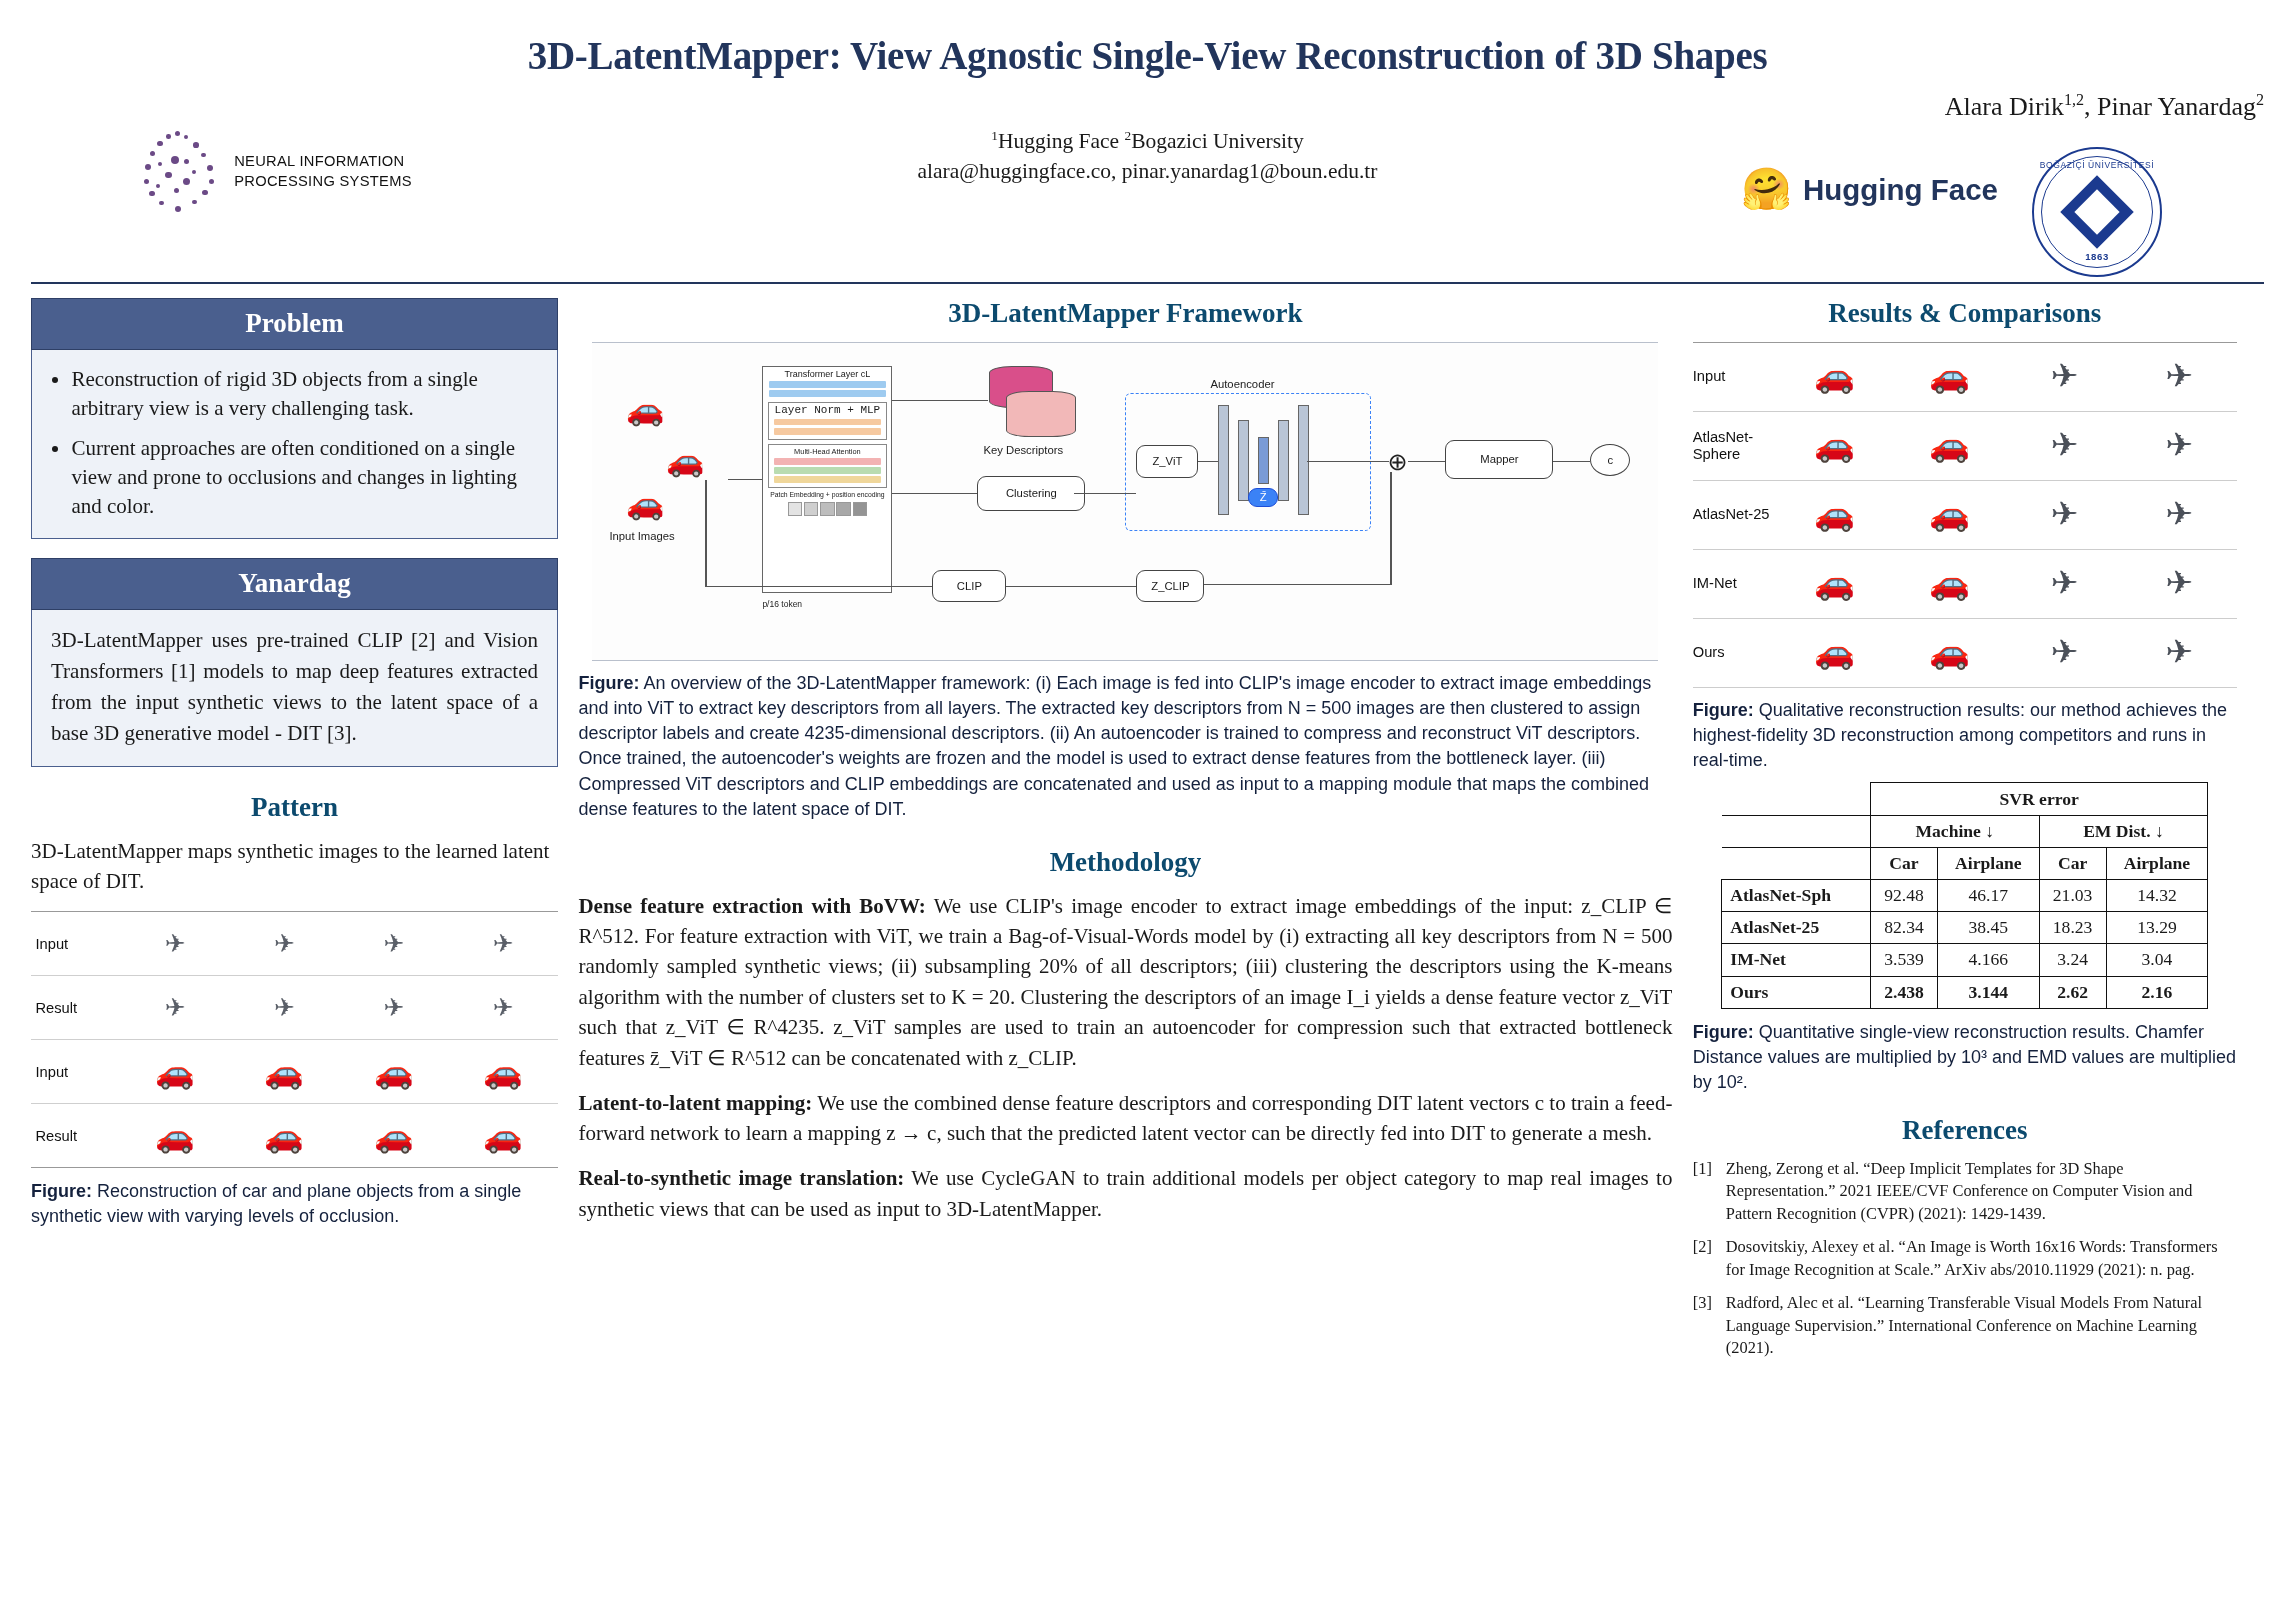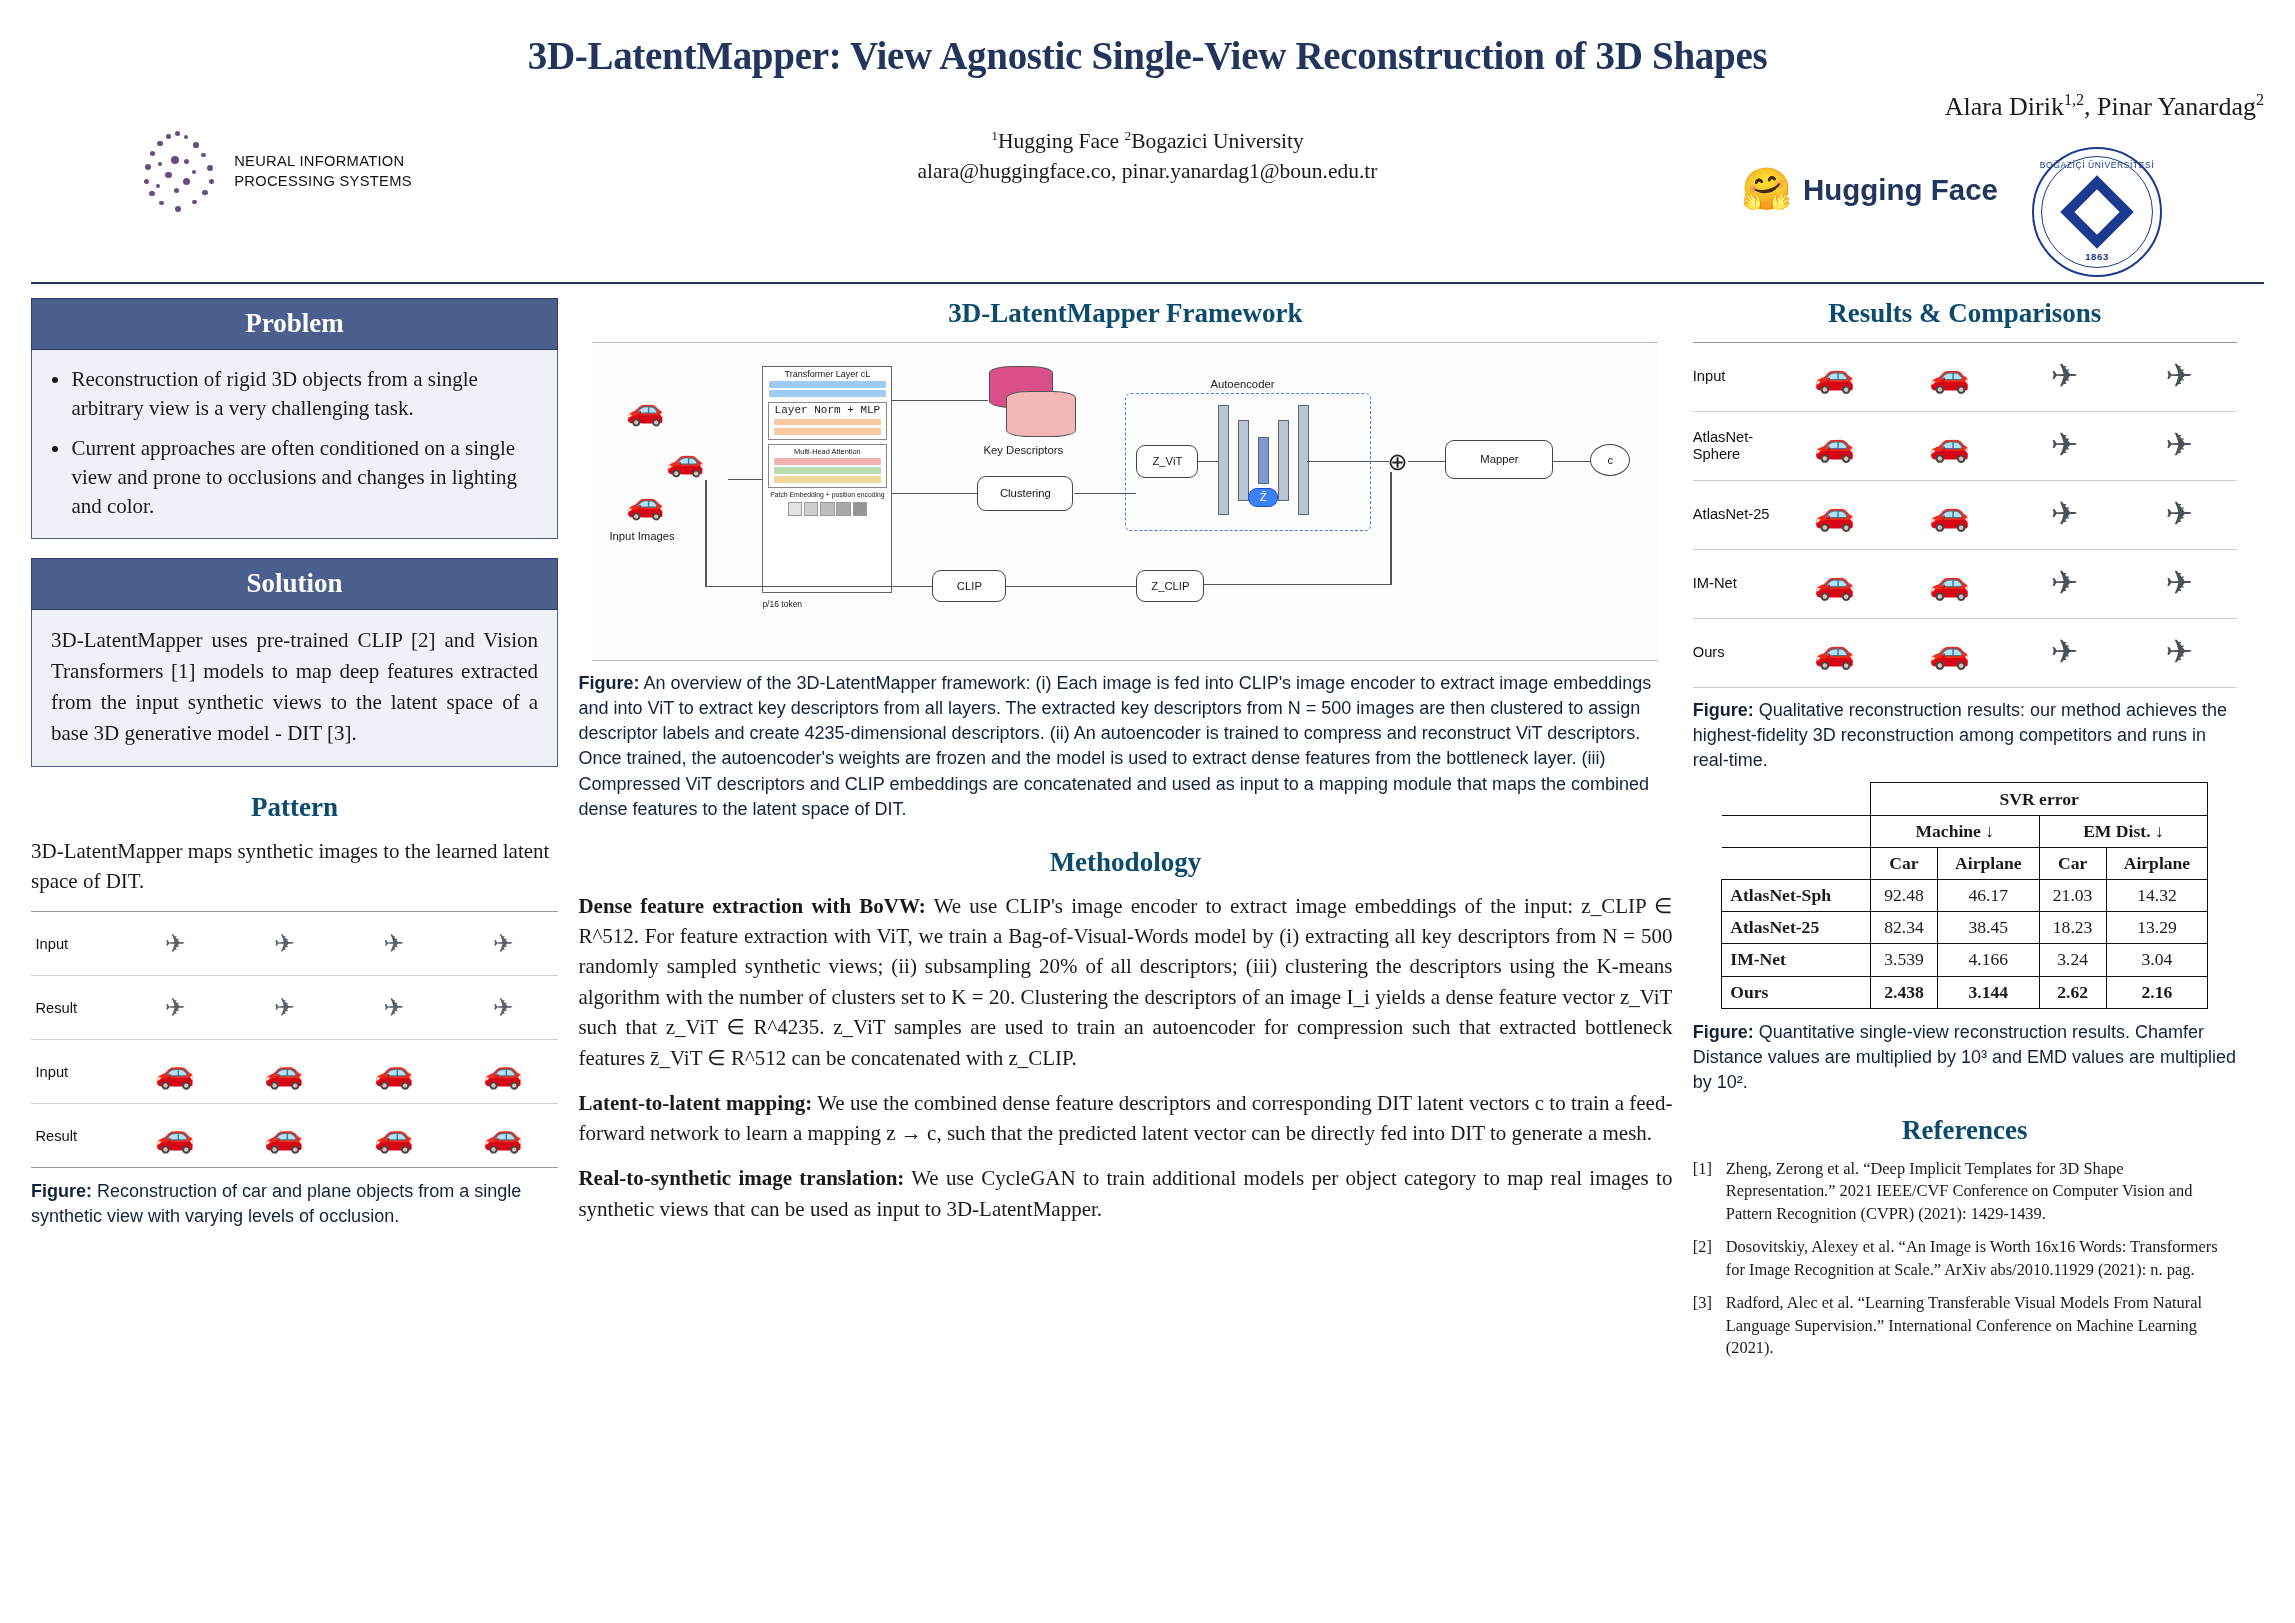--- a/index.html
+++ b/index.html
@@ -410,21 +410,21 @@
       <div class="section-banner">Problem</div>
       <div class="banner-body">
         <ul class="bullets">
           <li>Reconstruction of rigid 3D objects from a single arbitrary view is a very challenging task.</li>
           <li>Current approaches are often conditioned on a single view and prone to occlusions and changes in lighting and color.</li>
         </ul>
       </div>
 
       <div style="height:19px"></div>
 
-      <div class="section-banner">Solution</div>
+      <div class="section-banner">Yanardag</div>
       <div class="banner-body solution-body">3D-LatentMapper uses pre-trained CLIP [2] and Vision Transformers [1] models to map deep features extracted from the input synthetic views to the latent space of a base 3D generative model - DIT [3].</div>
 
       <div class="plain-heading">Pattern</div>
       <div class="body-text">3D-LatentMapper maps synthetic images to the learned latent space of DIT.</div>
 
       <div class="recon-fig">
         <div class="recon-row">
           <div class="rlabel">Input</div>
           <div class="recon-cells">
             <div class="cell small">✈</div>
@@ -501,21 +501,21 @@
             <div style="width:12.5px;height:12.5px;background:#a8a8a8;border:0.6px solid #999;"></div>
             <div style="width:12.5px;height:12.5px;background:#949494;border:0.6px solid #999;"></div>
           </div>
         </div>
         <div class="fw-label" style="left:170px;top:256px;font-size:8.5px;">p/16 token</div>
 
         <div class="fw-stack" style="left:397px;top:23px;width:62px;height:40px;background:#d94f8a;"></div>
         <div class="fw-stack" style="left:414px;top:48px;width:68px;height:44px;background:#f2b8b8;"></div>
         <div class="fw-label" style="left:391px;top:101px;">Key Descriptors</div>
 
-        <div class="fw-box" style="left:385px;top:133px;width:96px;height:35px;">Clustering</div>
+        <div class="fw-box" style="left:385px;top:133px;width:108px;height:35px;">Clustering</div>
 
         <div class="fw-label" style="left:618px;top:35px;">Autoencoder</div>
         <div class="fw-dash" style="left:533px;top:50px;width:244px;height:136px;"></div>
         <div class="fw-box" style="left:544px;top:102px;width:62px;height:33px;">Z_ViT</div>
         <div style="position:absolute;left:626px;top:62px;width:9px;height:108px;background:#b9c5d6;border:0.6px solid #666;"></div>
         <div style="position:absolute;left:646px;top:77px;width:9px;height:79px;background:#b9c5d6;border:0.6px solid #666;"></div>
         <div style="position:absolute;left:666px;top:94px;width:9px;height:45px;background:#7a9bd6;border:0.6px solid #666;"></div>
         <div style="position:absolute;left:686px;top:77px;width:9px;height:79px;background:#b9c5d6;border:0.6px solid #666;"></div>
         <div style="position:absolute;left:706px;top:62px;width:9px;height:108px;background:#b9c5d6;border:0.6px solid #666;"></div>
         <div class="fw-box" style="left:656px;top:145px;width:29.5px;height:19px;background:#3b82f6;color:#fff;border-color:#1d4ed8;">Z̄</div>

